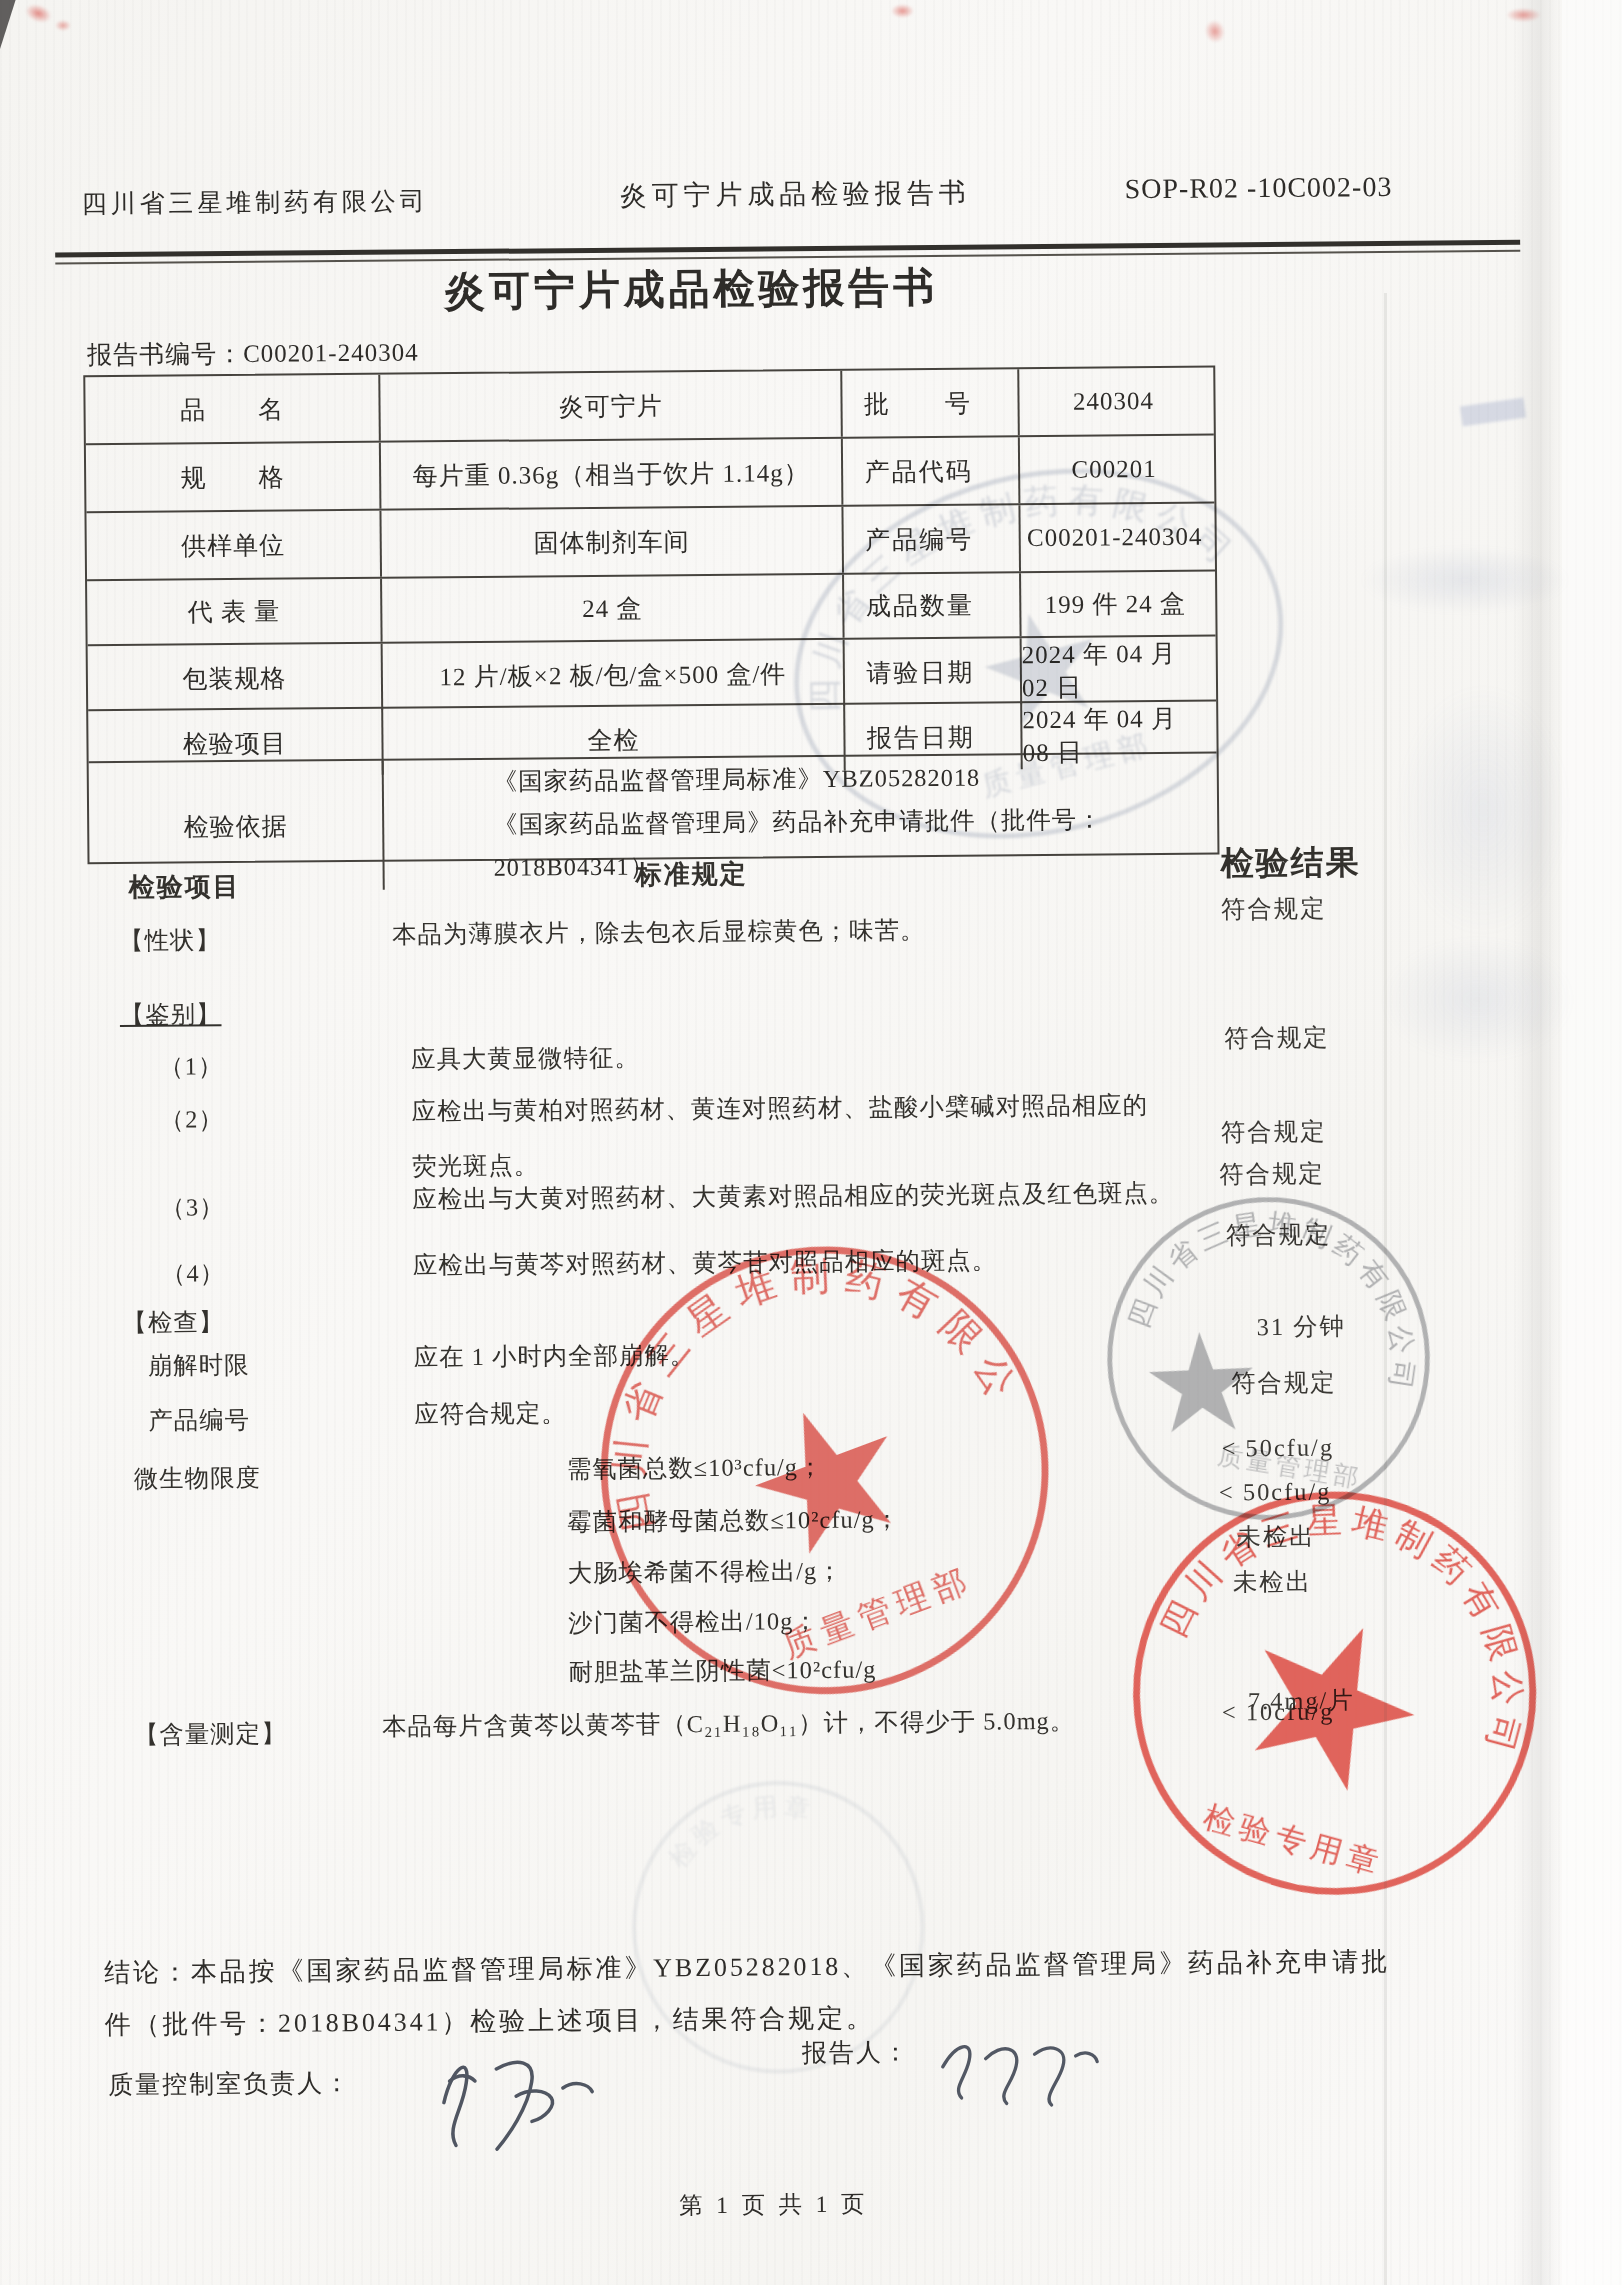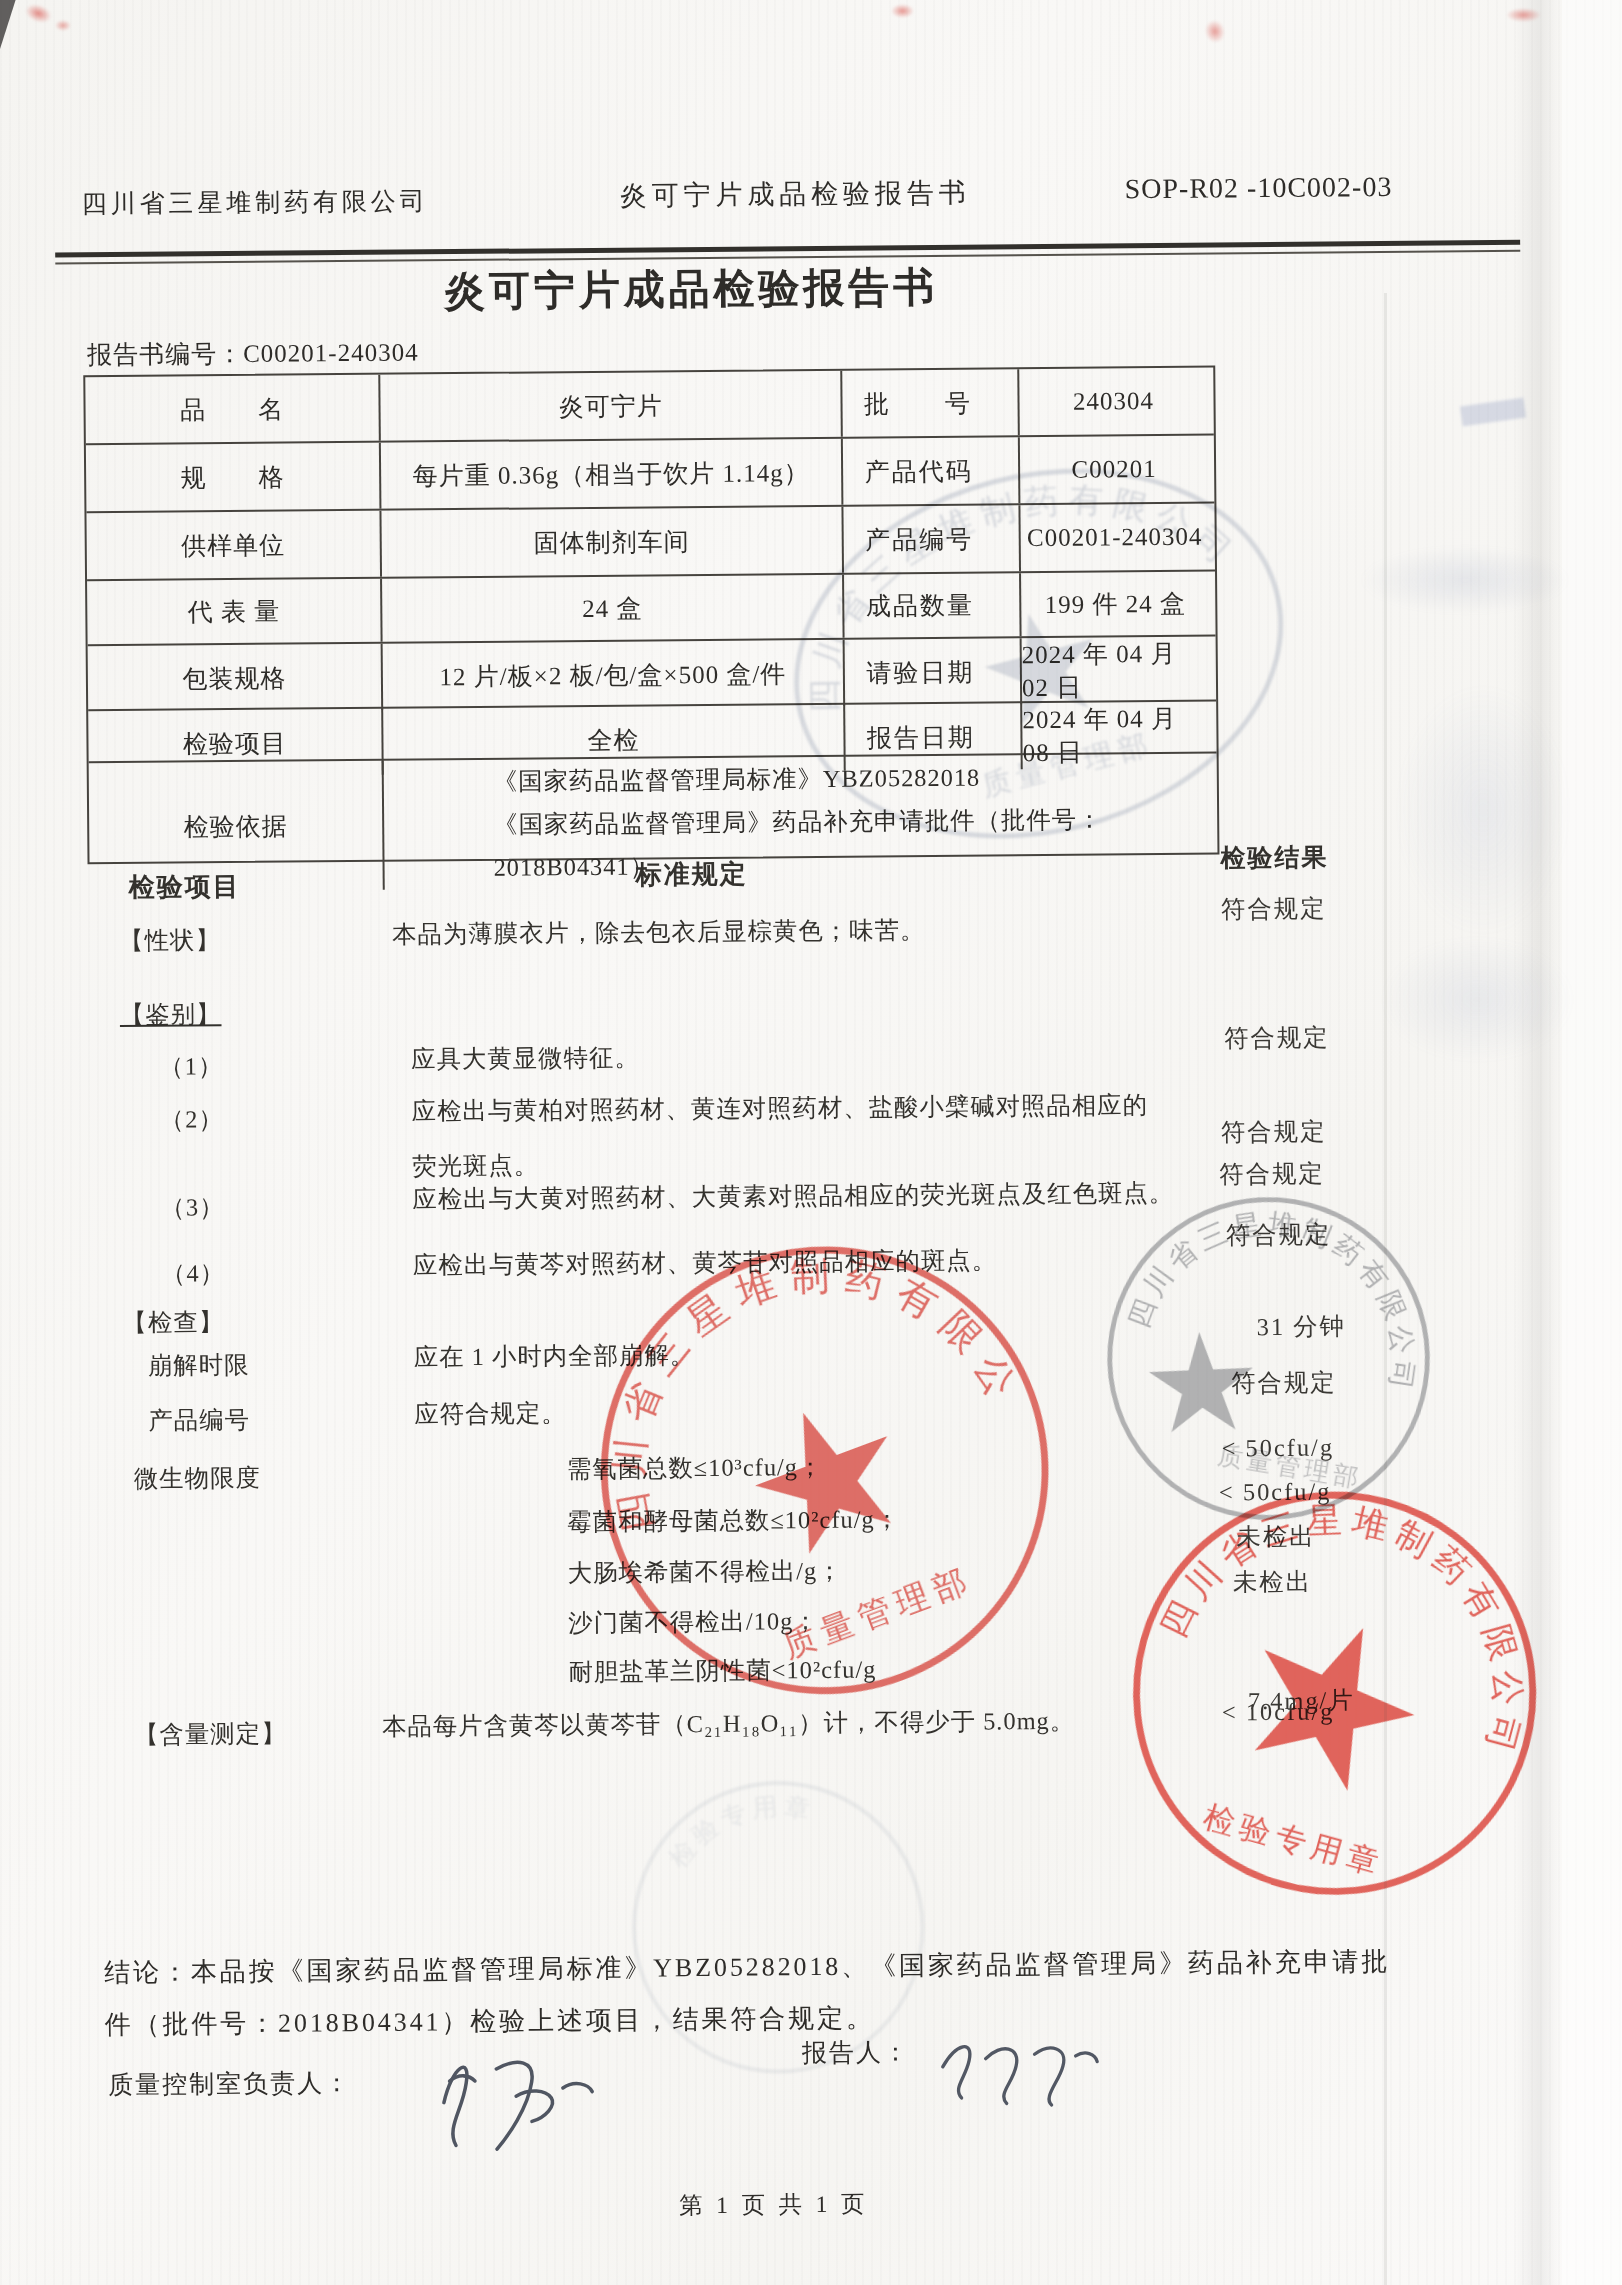--- a/index.html
+++ b/index.html
@@ -94,21 +94,21 @@
         <div class="td lab">检验依据</div>
         <div class="td cmerge">
           <div>《国家药品监督管理局标准》YBZ05282018</div>
           <div>《国家药品监督管理局》药品补充申请批件（批件号：2018B04341）</div>
         </div>
       </div>
     </div>
 
     <div class="ins bold" style="left:127px;top:864px;font-size:26px;letter-spacing:2px;">检验项目</div>
     <div class="ins bold" style="left:634px;top:856px;font-size:26px;letter-spacing:2px;">标准规定</div>
-    <div class="ins bold" style="left:1219px;top:845px;font-size:25px;letter-spacing:2px;">检验结果</div>
+    <div class="ins bold" style="left:1219px;top:845px;font-size:33px;letter-spacing:2px;">检验结果</div>
 
     <span class="ins" style="left:117px;top:919px;">【性状】</span>
     <span class="ins" style="left:390px;top:915px;">本品为薄膜衣片，除去包衣后显棕黄色；味苦。</span>
     <span class="res" style="left:1219px;top:897px;">符合规定</span>
 
     <span class="ins" style="left:117px;top:993px;text-decoration:underline;">【鉴别】</span>
 
     <span class="ins" style="left:156px;top:1045px;">（1）</span>
     <span class="ins" style="left:408px;top:1040px;">应具大黄显微特征。</span>
     <span class="res" style="left:1221px;top:1026px;">符合规定</span>

